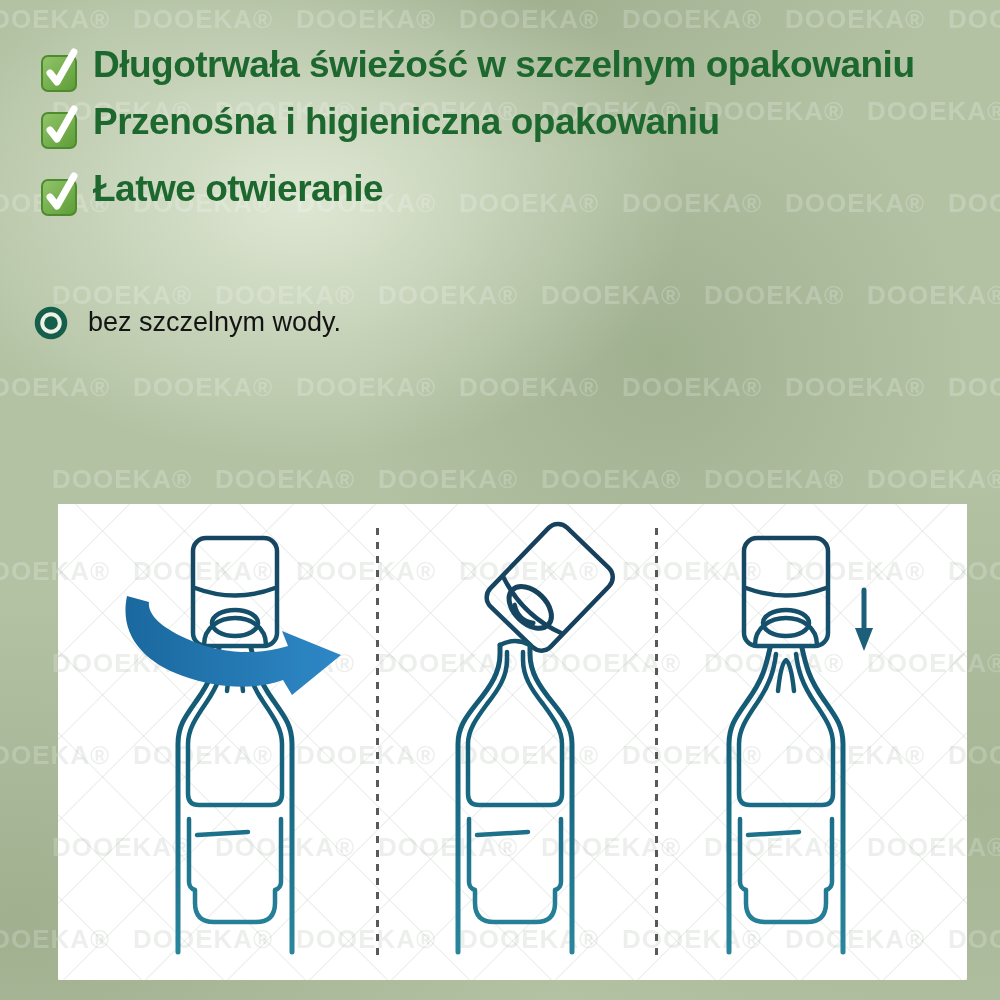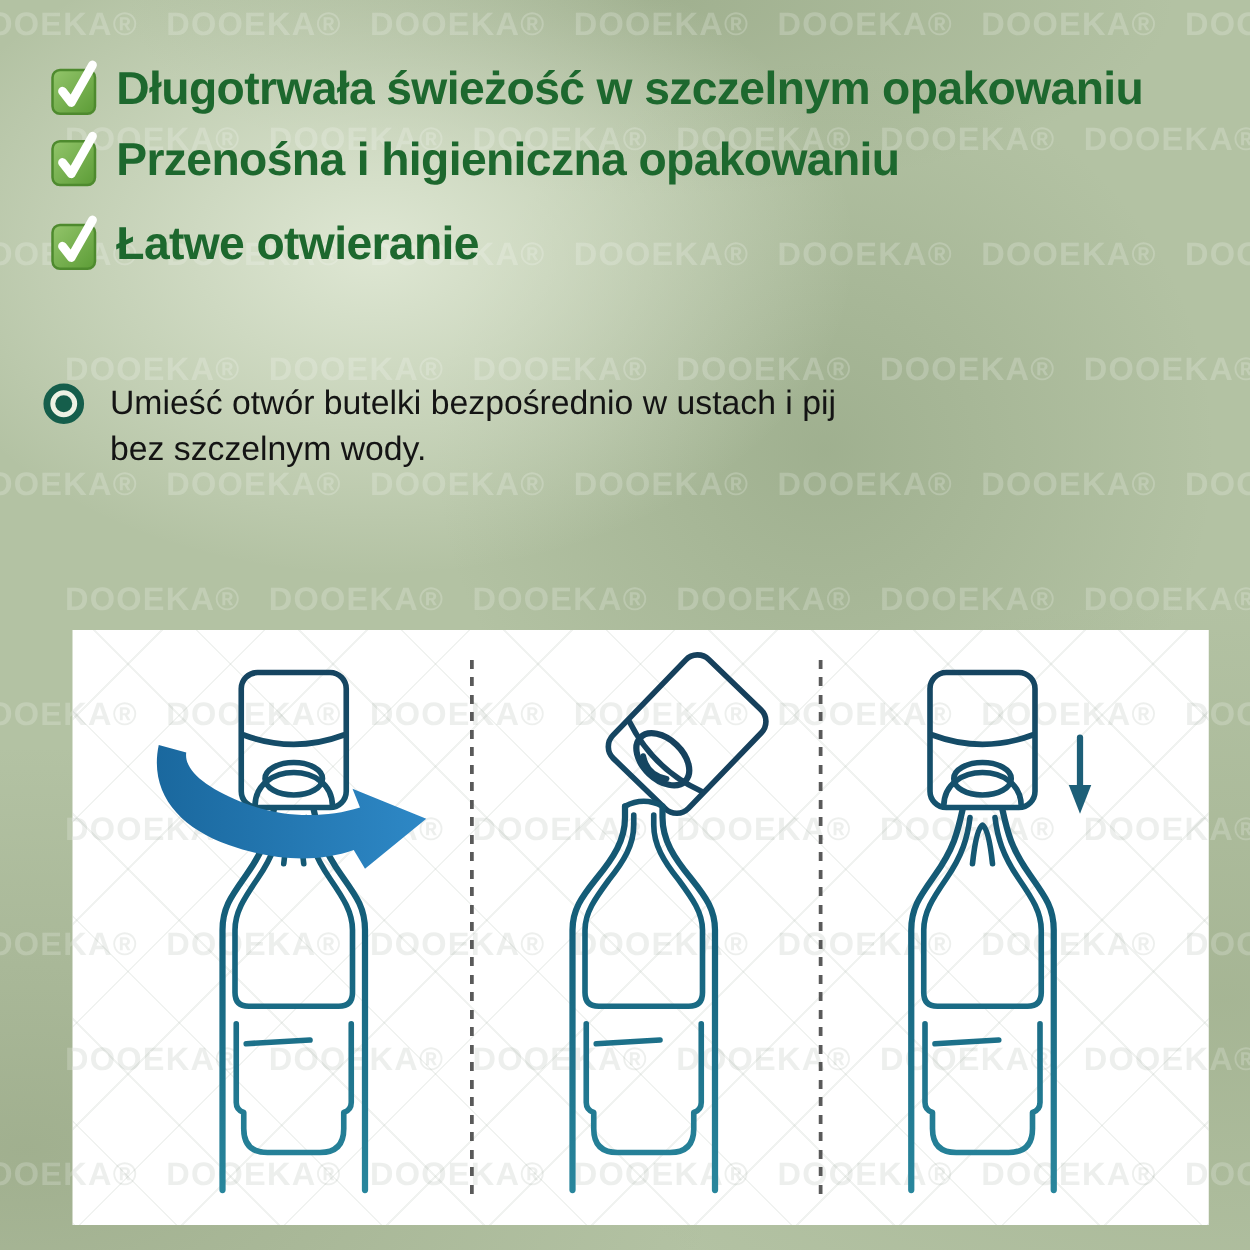--- a/index.html
+++ b/index.html
@@ -16,21 +16,21 @@
   }
   .wm-layer{position:absolute;inset:0;pointer-events:none;overflow:hidden}
   #wm-bg{z-index:1}
   #wm-panel{z-index:0}
   .wm{position:absolute;font-weight:bold;font-size:26px;letter-spacing:1px;white-space:nowrap}
   #wm-bg .wm{color:rgba(255,255,255,0.20)}
   #wm-panel .wm{color:rgba(110,125,110,0.12)}
 
   .content{position:absolute;inset:0;z-index:2}
 
-  .feature{position:absolute;left:40px;display:flex;align-items:flex-end;gap:13px;height:48px}
+  .feature{position:absolute;left:40px;display:flex;align-items:flex-start;gap:13px;height:48px}
   .feature .label{
     font-size:37px;font-weight:bold;color:#1d682e;letter-spacing:-0.5px;white-space:nowrap
   }
   .check-svg{display:block;overflow:visible}
 
   .bullet{position:absolute;left:33px;display:flex;align-items:flex-start;gap:19px}
   .bullet .text{font-size:27px;color:#141414;line-height:37px;white-space:nowrap}
   .bullet .text span{display:block}
   .bullet-svg{display:block;margin-top:1px}
 
@@ -164,21 +164,20 @@
     <span class="label">Łatwe otwieranie</span>
   </div>
 
 
   <div class="bullet" style="top:304px">
     <svg class="bullet-svg" width="36" height="36" viewBox="0 0 36 36">
       <circle cx="18" cy="18" r="13.5" fill="#edf2e4" stroke="#155e4b" stroke-width="5.5"></circle>
       <circle cx="18" cy="18" r="6.8" fill="#155e4b"></circle>
     </svg>
     <div class="text">
-      <span>Umieść otwór butelki bezpośrednio w ustach i pij</span>
       <span>bez szczelnym wody.</span>
     </div>
   </div>
 
 
   <div class="panel">
     <div id="wm-panel" class="wm-layer">
         <span class="wm" style="left: -88px; top: 52px;">DOOEKA®</span>
         <span class="wm" style="left: 75px; top: 52px;">DOOEKA®</span>
         <span class="wm" style="left: 238px; top: 52px;">DOOEKA®</span>

